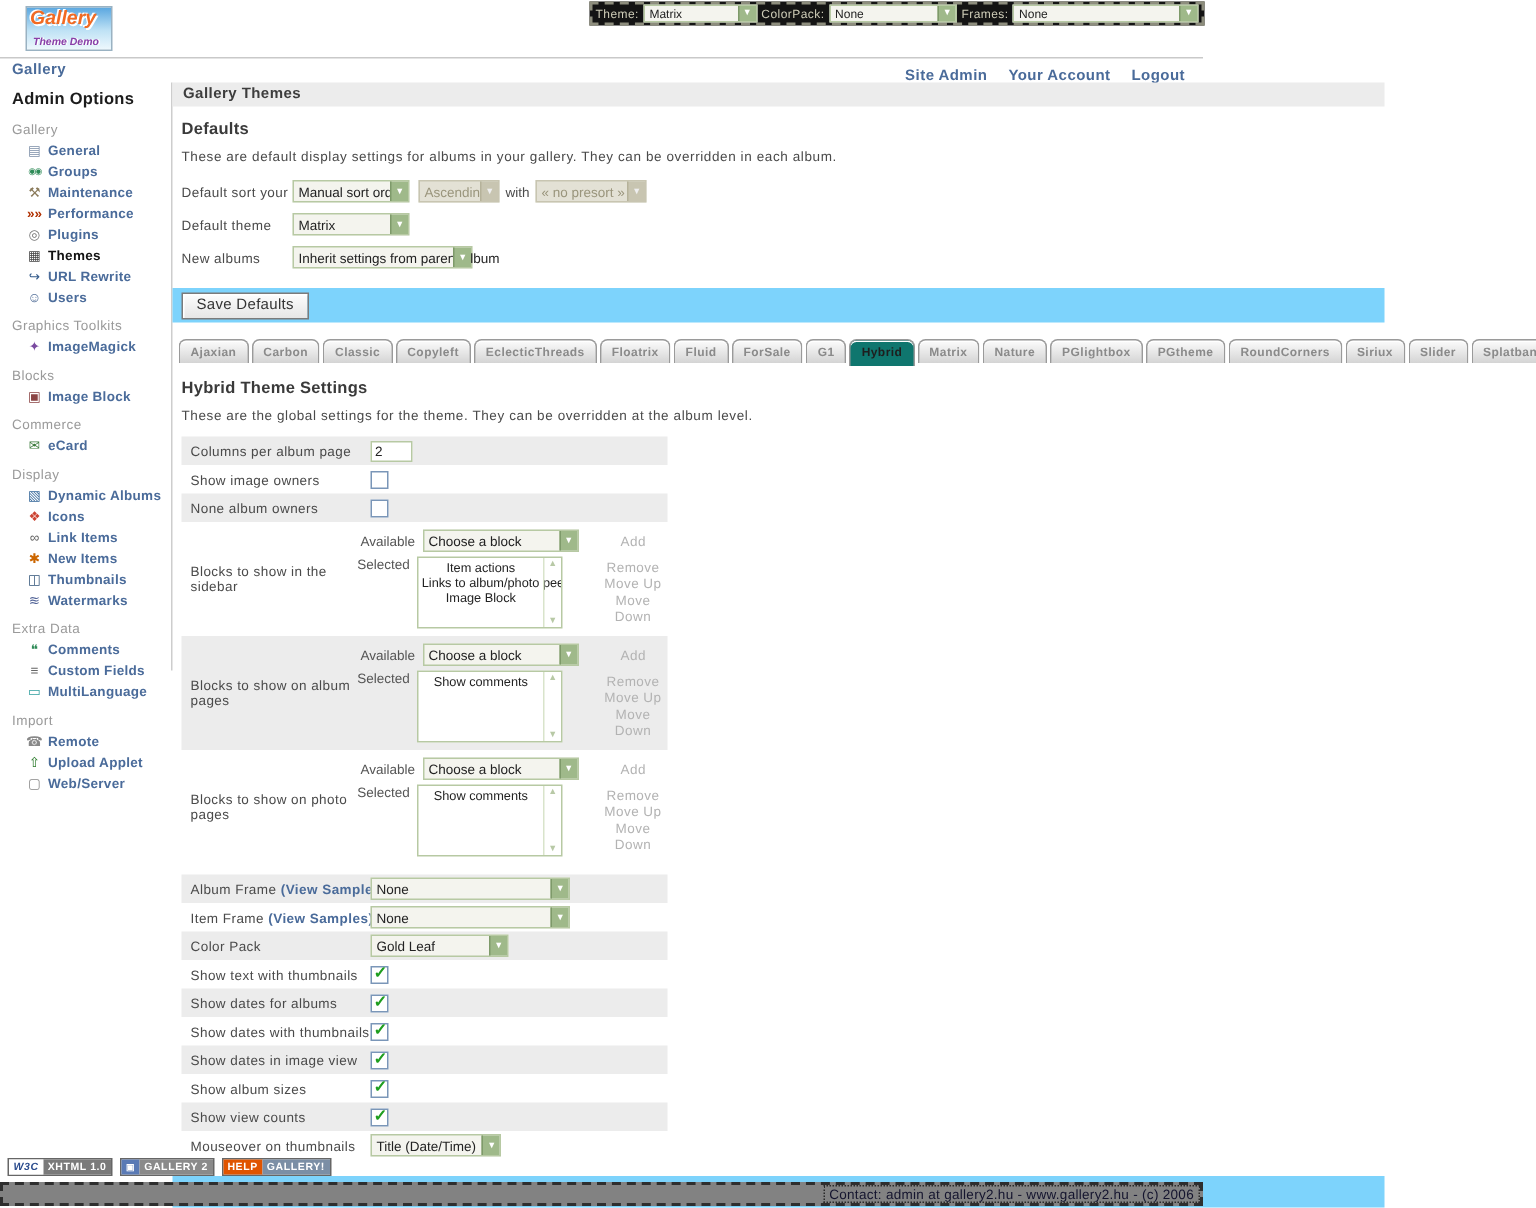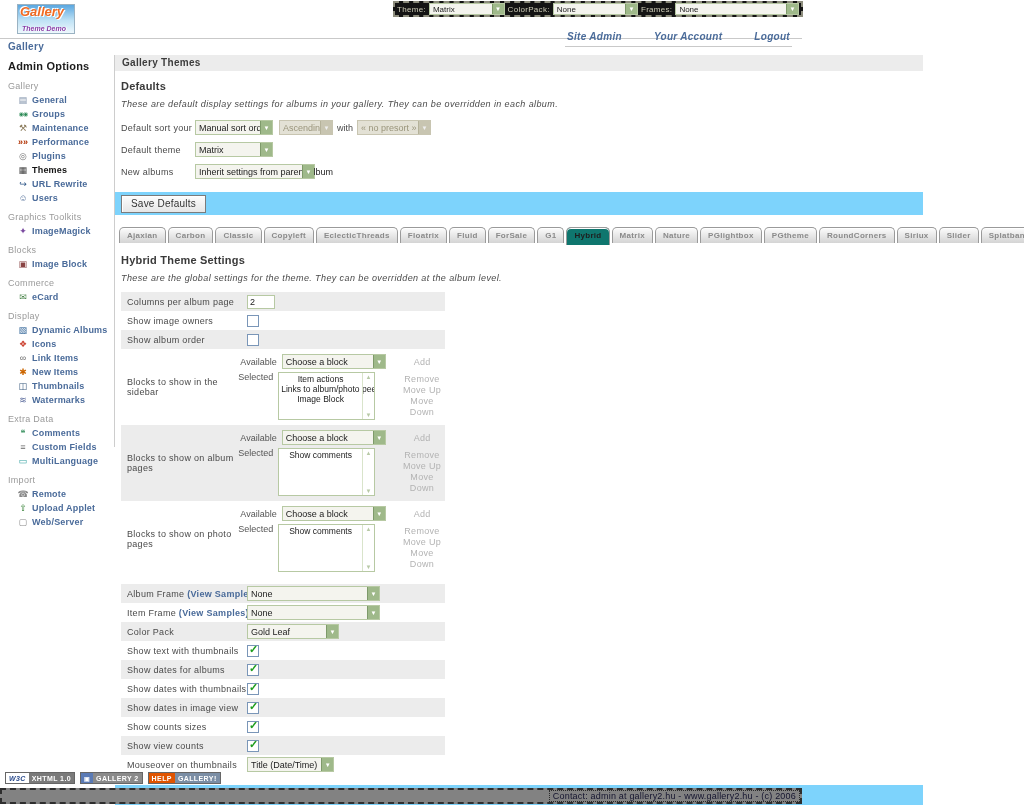--- a/index.html
+++ b/index.html
@@ -26,22 +26,22 @@
           padding:0 16px 0 3px; white-space:nowrap; cursor:pointer; }
   .gsel .arrow { position:absolute; right:0; top:0; bottom:0; width:12px;
           background:#9fb98a; border-left:1px solid #7e9a6a; display:flex;
           align-items:center; justify-content:center; color:#fff; font-size:6px; }
   .arrow::before { content:"▼"; }
   .tb-sel1 { width:78px; } .tb-sel2 { width:88px; } .tb-sel3 { width:128px; }
 
   .hr1 { position:absolute; left:0; top:38px; width:802px; border-top:1px solid #c9c9c9; }
   .crumb { position:absolute; left:8px; top:41px; font-size:10px; font-weight:bold;
            color:#4a6b9a; letter-spacing:0.3px; cursor:pointer; }
-  .top-links { position:absolute; right:232px; top:28px; display:flex; gap:32px;
-           padding:3px 2px 4px; border-bottom:1px solid #c9c9c9;font-style:italic; }
+  .top-links { position:absolute; right:232px; top:42px; display:flex; gap:14px;
+           padding:3px 2px 4px; border-bottom:1px solid #c9c9c9; }
   .top-links a { font-size:10px; font-weight:bold; color:#4a6b9a; letter-spacing:0.3px; }
 
   
   .sidebar { position:absolute; left:0; top:55px; width:115px; height:392px;
              border-right:1px solid #cdcdcd; padding-top:5px; }
   .sb-title { padding-left:8px; font-size:11px; font-weight:bold; color:#1c1c1c;
               margin-bottom:9px; letter-spacing:0.2px; }
   .sb-sec { margin-bottom:8px; }
   .sb-sec-label { padding-left:8px; font-size:9px; color:#9a9a9a; letter-spacing:0.3px;
               margin-bottom:2px; }
@@ -76,21 +76,21 @@
   [data-name="upload-applet-icon"]::before{content:"⇧";color:#2a7a2a}
   [data-name="web-server-icon"]::before{content:"▢";color:#888}
 
   
   .main { position:absolute; left:115px; top:55px; width:909px; }
   .page-header { width:808px; height:16px; background:#ececec; line-height:16px;
                  padding-left:7px; font-size:10px; font-weight:bold; color:#3d3d3d;
                  letter-spacing:0.3px; }
   .section-pad { padding:9px 0 0 6px; }
   .sec-title { font-size:11px; font-weight:bold; color:#3a3a3a; letter-spacing:0.2px; }
-  .sec-desc { font-size:9px; color:#4a4a4a; letter-spacing:0.4px; margin:7px 0 9px;font-style:italic; }
+  .sec-desc { font-size:9px; color:#4a4a4a; letter-spacing:0.4px; margin:7px 0 9px; }
 
   .drow { display:flex; align-items:center; height:19px; margin:3px 0; }
   .dlabel { width:74px; font-size:9px; color:#4a4a4a; letter-spacing:0.3px; }
   .with-label { font-size:9px; margin:0 4px; color:#4a4a4a; }
   .gsel.form { height:15px; font-size:9px; }
   .gsel.disabled { background:#e3e1d5; border-color:#c8c5b1; color:#9a957c; }
   .gsel.disabled .arrow { background:#c8c5b1; border-left-color:#b5b29a; color:#eee; }
   .sel-sort { width:78px; } .sel-dir { width:54px; margin-left:6px; }
   .sel-presort { width:74px; } .sel-theme { width:78px; } .sel-albums { width:120px; }
 
@@ -371,21 +371,21 @@
 
     <div class="frow alt" data-name="columns-per-page-row">
       <span class="flabel" data-name="field-label">Columns per album page</span>
       <input class="ginput" data-name="columns-per-page-input" value="2" style="">
     </div>
     <div class="frow" data-name="show-image-owners-row">
       <span class="flabel" data-name="field-label">Show image owners</span>
       <span class="gcheck" data-name="show-image-owners-checkbox"></span>
     </div>
     <div class="frow alt" data-name="show-album-owners-row">
-      <span class="flabel" data-name="field-label">Show album order</span>
+      <span class="flabel" data-name="field-label">None album owners</span>
       <span class="gcheck" data-name="show-album-owners-checkbox"></span>
     </div>
 
     <div class="blockrow" data-name="blocks-sidebar-row">
       <div class="blabel" data-name="field-label">Blocks to show in the sidebar</div>
       <div class="bctrl">
         <div class="bline">
           <span class="bsub" data-name="available-label">Available</span>
           <div class="gsel form sel-choose" data-name="blocks-sidebar-available-select">
             <span data-name="choose-a-block-value">Choose a block</span>
@@ -504,21 +504,21 @@
     </div>
     <div class="frow" data-name="show-dates-thumbnails-row">
       <span class="flabel" data-name="field-label">Show dates with thumbnails</span>
       <span class="gcheck checked" data-name="show-dates-thumbnails-checkbox"></span>
     </div>
     <div class="frow alt" data-name="show-dates-image-view-row">
       <span class="flabel" data-name="field-label">Show dates in image view</span>
       <span class="gcheck checked" data-name="show-dates-image-view-checkbox"></span>
     </div>
     <div class="frow" data-name="show-album-sizes-row">
-      <span class="flabel" data-name="field-label">Show counts sizes</span>
+      <span class="flabel" data-name="field-label">Show album sizes</span>
       <span class="gcheck checked" data-name="show-album-sizes-checkbox"></span>
     </div>
     <div class="frow alt" data-name="show-view-counts-row">
       <span class="flabel" data-name="field-label">Show view counts</span>
       <span class="gcheck checked" data-name="show-view-counts-checkbox"></span>
     </div>
     <div class="frow" data-name="mouseover-thumbnails-row">
       <span class="flabel" data-name="field-label">Mouseover on thumbnails</span>
       <div class="gsel form sel-mouse" data-name="mouseover-select">
         <span data-name="mouseover-value">Title (Date/Time)</span>

